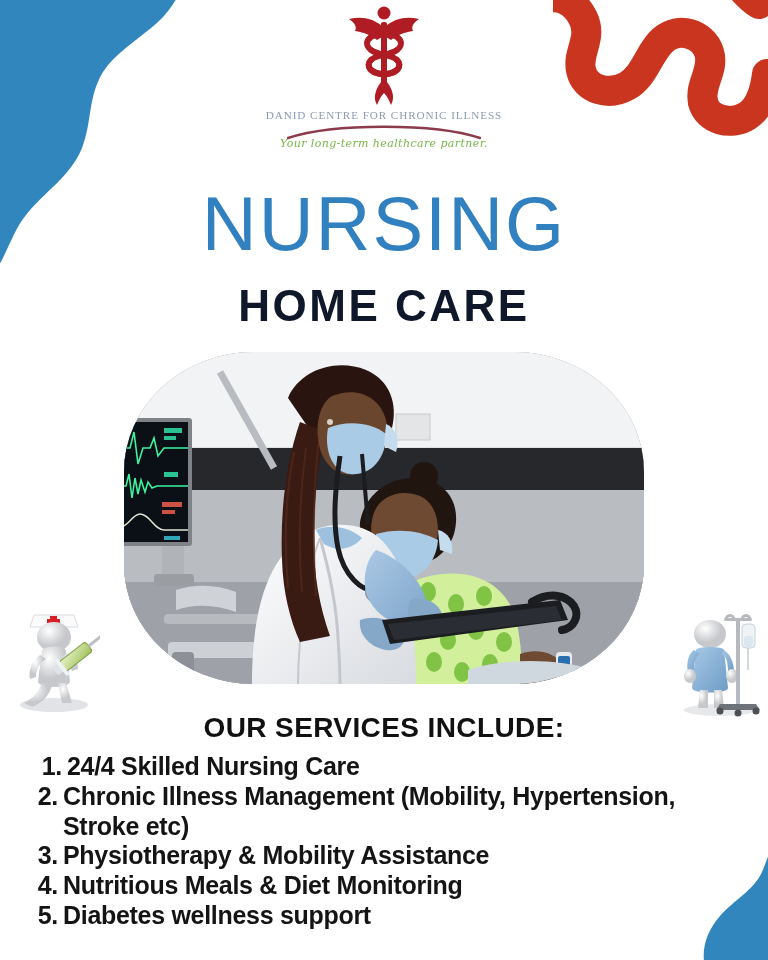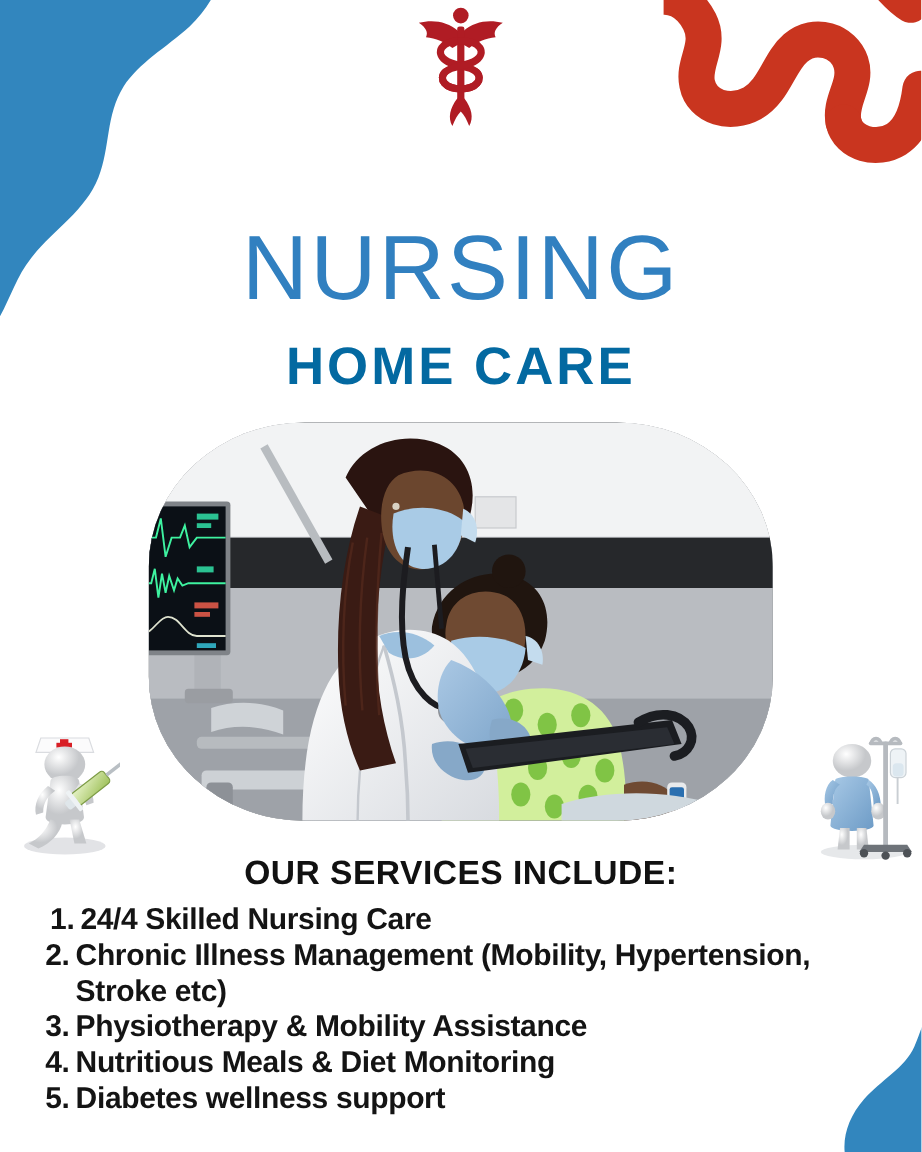--- a/index.html
+++ b/index.html
@@ -105,21 +105,21 @@
   #heading-sub {
     position: absolute;
     left: 0;
     right: 0;
     top: 284px;
     text-align: center;
     font-family: "Liberation Sans", sans-serif;
     font-weight: bold;
     font-size: 44px;
     letter-spacing: 2.5px;
-    color: #0369a1;
+    color: #0f172a;
     line-height: 1;
     z-index: 5;
   }
 
   
   #hero-photo {
     position: absolute;
     left: 124px;
     top: 352px;
     width: 520px;
@@ -237,21 +237,28 @@
         <path d="M40,78 C34,86 32,94 36,101 C38,96 40,92 43,89
                  C46,92 48,96 50,101 C54,94 52,86 46,78 Z"></path>
 
         <path d="M43,30 C26,30 22,40 30,46 C38,52 50,50 56,56
                  C62,62 56,70 43,70 C30,70 24,62 30,56" fill="none" stroke="#b01c24" stroke-width="6" stroke-linecap="round"></path>
         <path d="M43,30 C60,30 64,40 56,46 C48,52 36,50 30,56
                  C24,62 30,70 43,70 C56,70 62,62 56,56" fill="none" stroke="#b01c24" stroke-width="6" stroke-linecap="round"></path>
       </g>
     </svg>
 
-
+    <div id="org-name">DANID CENTRE FOR CHRONIC ILLNESS</div>
+
+    <div id="tagline-wrap">
+      <svg id="tagline-arc" width="200" height="18" viewBox="0 0 200 18" xmlns="http://www.w3.org/2000/svg">
+        <path d="M4,16 C50,1 150,1 196,16" fill="none" stroke="#8c3b4a" stroke-width="2.4" stroke-linecap="round"></path>
+      </svg>
+      <div id="tagline">Your long-term healthcare partner.</div>
+    </div>
   </div>
 
   <div id="heading-main">NURSING</div>
   <div id="heading-sub">HOME CARE</div>
 
   <div id="hero-photo">
     <svg width="520" height="332" viewBox="0 0 520 332" xmlns="http://www.w3.org/2000/svg">
       <defs>
         <linearGradient id="wallG" x1="0" y1="0" x2="0" y2="1">
           <stop offset="0%" stop-color="#e9eaec"></stop>

